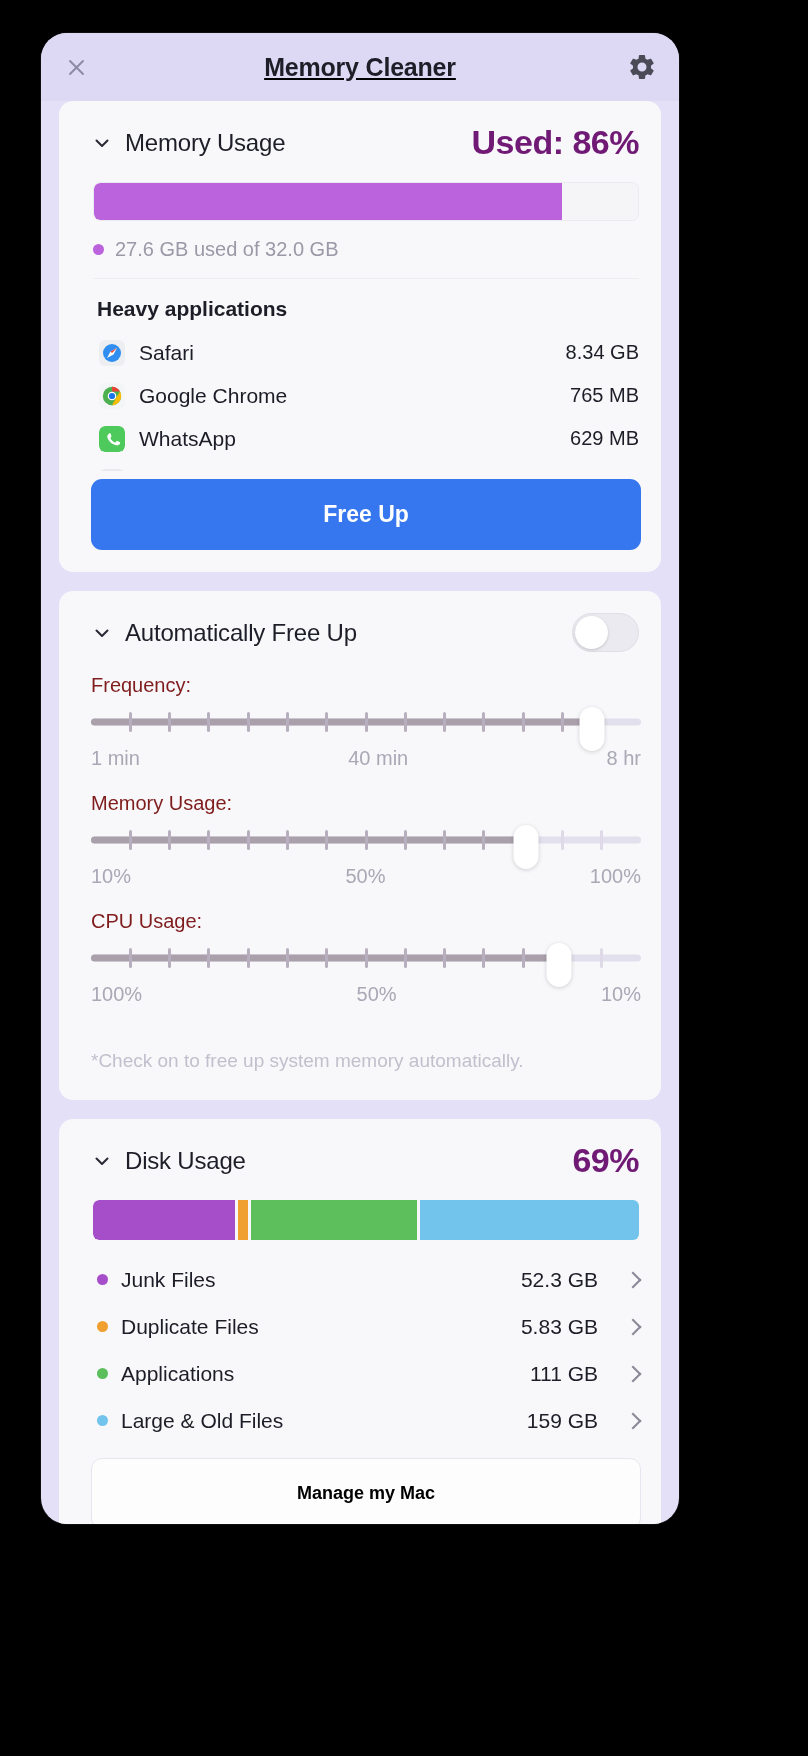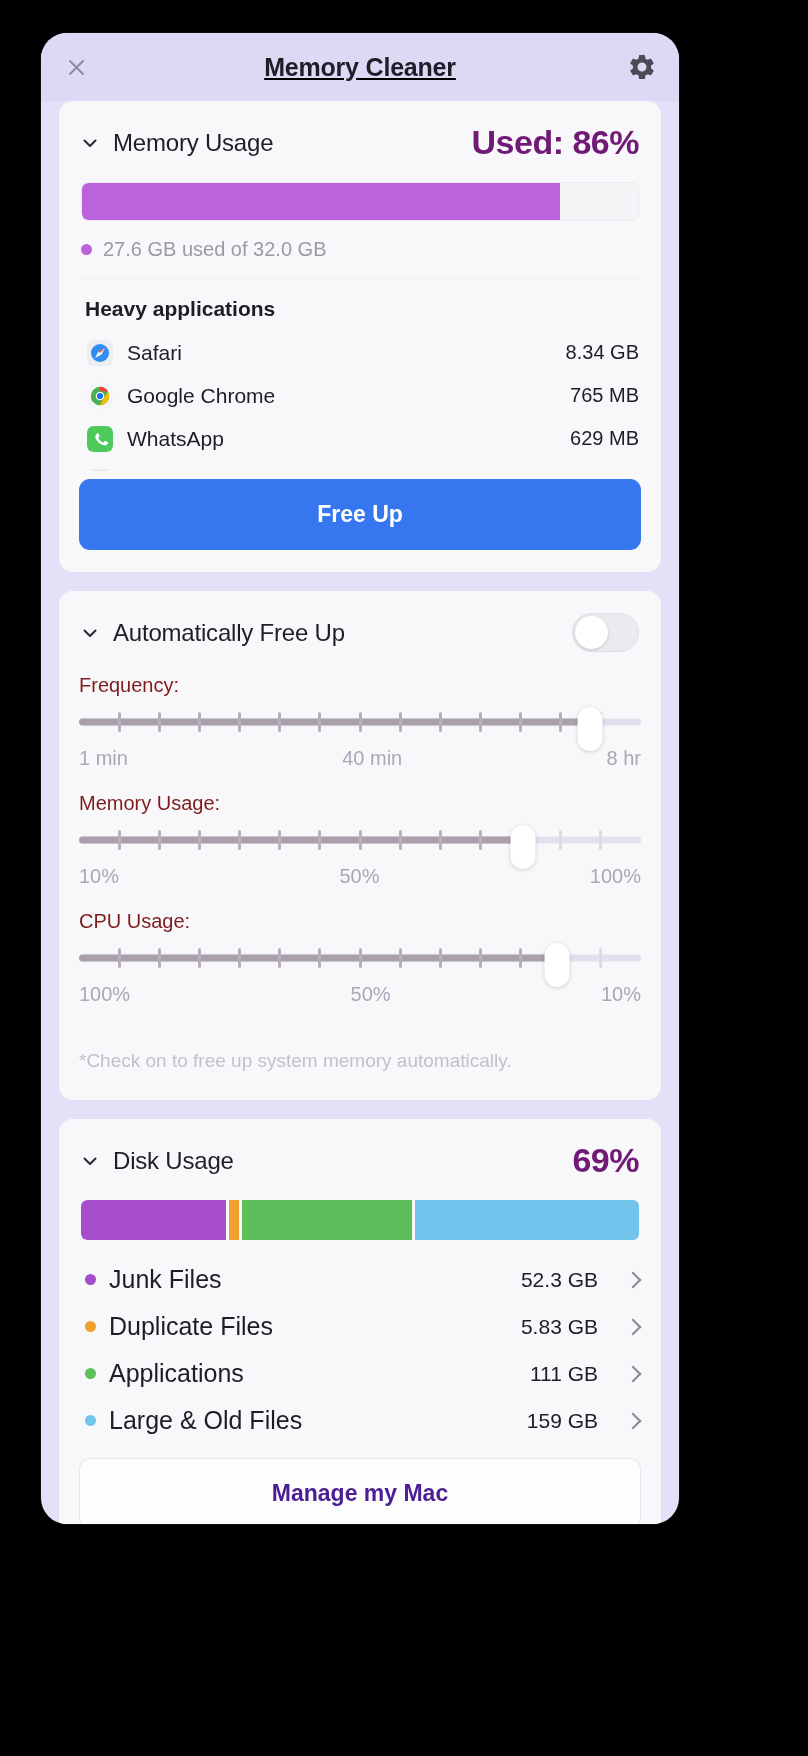--- a/index.html
+++ b/index.html
@@ -76,20 +76,21 @@
     padding: 0 18px 18px 18px;
     display: flex;
     flex-direction: column;
     gap: 19px;
     overflow: hidden;
   }
   .card {
     background: #f8f8fb;
     border-radius: 14px;
     position: relative;
+    padding-left: 12px;
   }
 
   
   .card-head {
     display: flex;
     align-items: center;
     justify-content: space-between;
     padding: 22px 22px 0 22px;
   }
   .card-head-left {
@@ -309,21 +310,21 @@
   .disk-list { margin: 16px 0 0 0; }
   .disk-row {
     display: flex;
     align-items: center;
     height: 47px;
     padding: 0 22px 0 26px;
     gap: 13px;
     cursor: pointer;
   }
   .disk-name {
-    font-size: 25px;
+    font-size: 21px;
     color: #1d1d27;
     flex: 1 1 auto;
   }
   .disk-size {
     font-size: 21px;
     color: #1d1d27;
     margin-right: 16px;
   }
   .chevron-right {
     width: 12px; height: 12px;
@@ -334,23 +335,23 @@
   }
   .manage {
     margin: 14px 20px 22px 20px;
     height: 71px;
     background: #fdfdfe;
     border: 1px solid #e7e5ee;
     border-radius: 11px;
     display: flex;
     align-items: center;
     justify-content: center;
-    font-size: 23px;
+    font-size: 18px;
     font-weight: bold;
-    color: #4c1d95;
+    color: #000000;
     cursor: pointer;
     width: calc(100% - 40px);
     font-family: inherit;
   }
 </style>
 </head>
 <body>
 
 <div class="screen">
   <div class="window">

